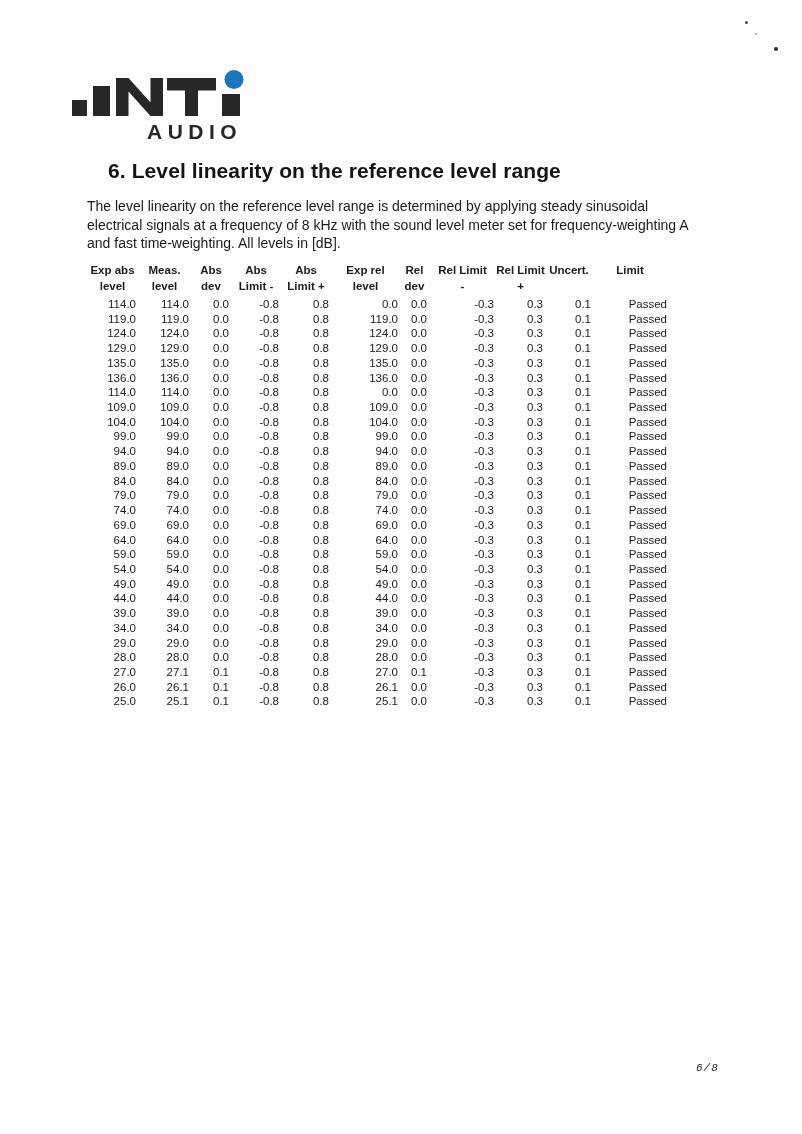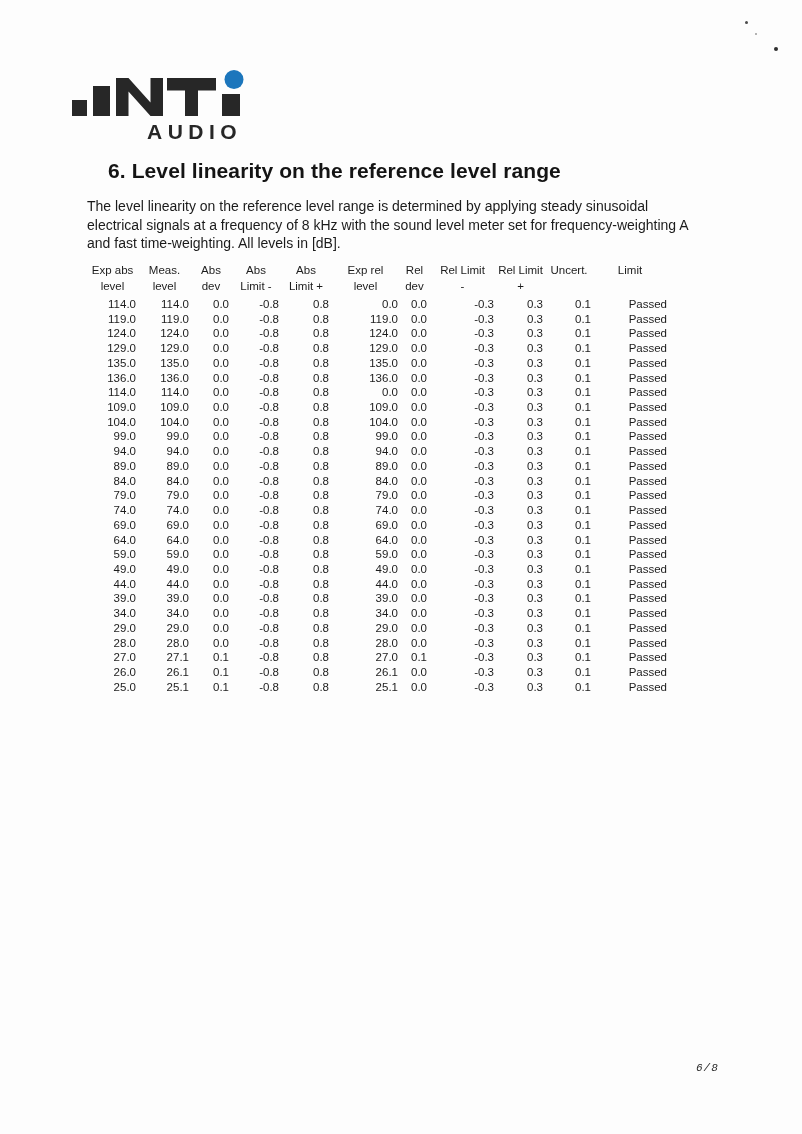--- a/index.html
+++ b/index.html
@@ -45,21 +45,21 @@
     font-weight:normal;text-align:center;vertical-align:top;
     line-height:15.5px;padding:0 0 3px 0;
     font-size:11.5px;white-space:nowrap;
   }
   .lin-table td{
     text-align:right;padding:0 2px 0 0;
     line-height:14.72px;height:14.72px;
     white-space:nowrap;
   }
   .lin-table td.status-cell{text-align:right;padding:0;}
-  .hdr-line{display:block;}
+  .hdr-line{display:block;font-weight:bold;}
 
   
   .page-number{
     position:absolute;left:696px;top:1062px;
     font-family:"Liberation Mono","DejaVu Sans Mono",monospace;
     font-size:11px;letter-spacing:1px;color:#2a2a2a;font-style:italic;
   }
 </style>
 </head>
 <body>
@@ -383,20 +383,33 @@
           <td>-0.8</td>
           <td>0.8</td>
           <td>59.0</td>
           <td>0.0</td>
           <td>-0.3</td>
           <td>0.3</td>
           <td>0.1</td>
           <td class="status-cell">Passed</td>
         </tr>
         <tr>
+          <td>54.0</td>
+          <td>54.0</td>
+          <td>0.0</td>
+          <td>-0.8</td>
+          <td>0.8</td>
+          <td>54.0</td>
+          <td>0.0</td>
+          <td>-0.3</td>
+          <td>0.3</td>
+          <td>0.1</td>
+          <td class="status-cell">Passed</td>
+        </tr>
+        <tr>
           <td>49.0</td>
           <td>49.0</td>
           <td>0.0</td>
           <td>-0.8</td>
           <td>0.8</td>
           <td>49.0</td>
           <td>0.0</td>
           <td>-0.3</td>
           <td>0.3</td>
           <td>0.1</td>

